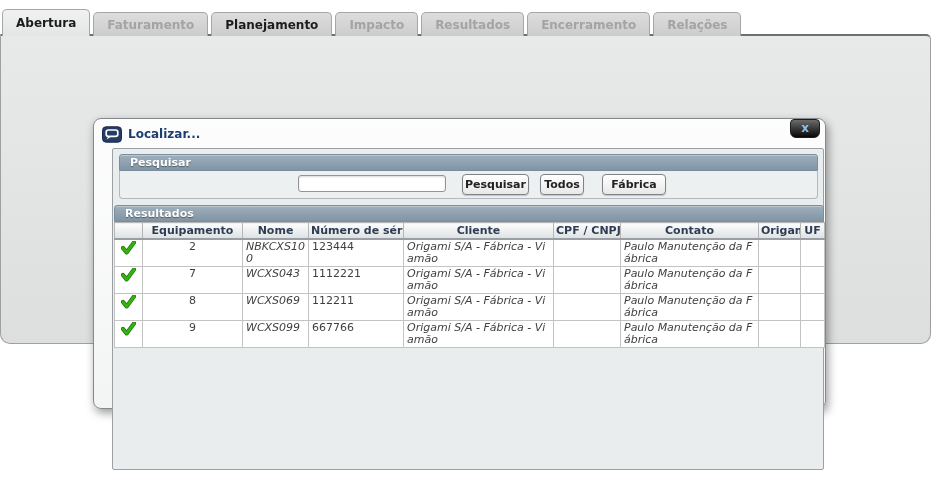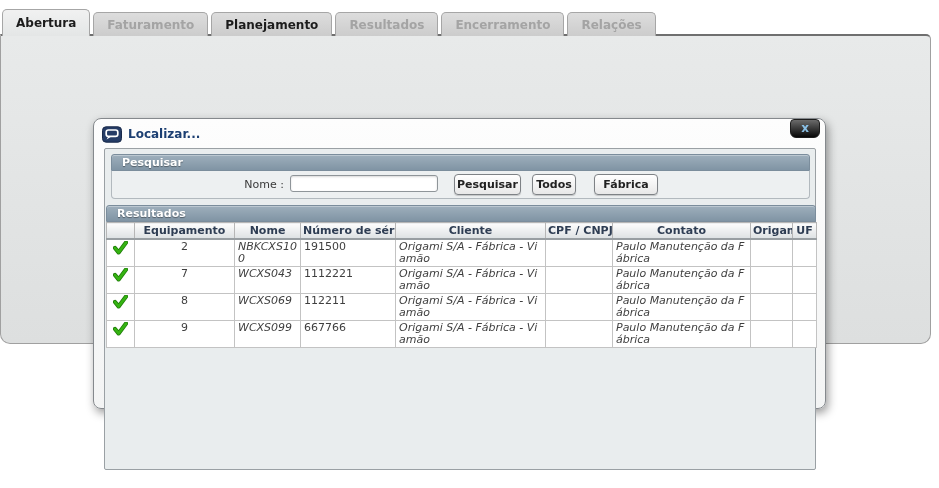--- a/index.html
+++ b/index.html
@@ -40,21 +40,21 @@
 
   
   .modal { position:absolute; left:93px; top:110px; width:733px; height:291px; z-index:10;
            background:linear-gradient(#fdfdfd,#f3f4f4); border:1px solid #85898d; border-radius:8px;
            box-shadow:2px 4px 10px rgba(0,0,0,.4); }
   .titlebar { position:absolute; left:0; top:0; width:100%; height:30px; display:flex; align-items:center; padding-left:8px; }
   .mtitle { font-size:12px; font-weight:bold; color:#1c3f72; margin-left:6px; }
   .close { position:absolute; left:696px; top:0; width:30px; height:19px; border:1px solid #1d1d1d;
            border-radius:4px 4px 6px 6px; background:linear-gradient(#6b6b6b,#070707);
            color:#8ac0e6; font-size:12px; font-weight:bold; text-align:center; line-height:16px; cursor:pointer; }
-  .content { position:absolute; left:10px; top:29px; width:712px; height:322px;
+  .content { position:absolute; left:18px; top:29px; width:712px; height:322px;
              background:#e9edee; border:1px solid #9aa0a4; border-radius:2px; }
 
   .sec-header { height:17px; background:linear-gradient(#9eafbc,#8094a4); border:1px solid #7b8d9c;
                 border-radius:3px 3px 0 0; color:#fff; font-size:11px; font-weight:bold; padding:1px 0 0 10px;
                 text-shadow:0 1px 1px rgba(0,0,0,.4); box-shadow:inset 0 1px 0 #bcc8d1; }
   .search-sec { position:absolute; left:6px; top:5px; width:699px; }
   .sec-body { position:relative; height:28px; border:1px solid #b2b9be; border-top:none;
               border-radius:0 0 4px 4px; background:#edf0f1; }
   .nome-label { position:absolute; left:0; top:7px; width:172px; text-align:right; color:#3a3a3a; }
   .nome-input { left:178px; top:4px; width:148px; }
@@ -78,20 +78,21 @@
 </style>
 </head>
 <body>
 
 <div class="stage">
 
   <div class="tabs">
     <div class="tab active">Abertura</div>
     <div class="tab">Faturamento</div>
     <div class="tab enabled">Planejamento</div>
+    <div class="tab">Impacto</div>
     <div class="tab">Resultados</div>
     <div class="tab">Encerramento</div>
     <div class="tab">Relações</div>
   </div>
 
   <div class="panel"></div>
 
   <div class="radio-row" style="left:14px; top:38px;">
     <span class="radio"></span>
     <span class="rlabel">Solicitante</span>
@@ -271,21 +272,20 @@
         </svg>
       <span class="mtitle">Localizar...</span>
     </div>
     <div class="close">x</div>
 
     <div class="content">
 
       <div class="search-sec">
         <div class="sec-header">Pesquisar</div>
         <div class="sec-body">
-          <span class="nome-label">Nome :</span>
           <input class="inp nome-input" value="" style="">
           <div class="btn btn-pesquisar">Pesquisar</div>
           <div class="btn btn-todos">Todos</div>
           <div class="btn btn-avancado">Fábrica</div>
         </div>
       </div>
 
       <div class="results-sec">
         <div class="sec-header">Resultados</div>
         <table class="results">
@@ -317,21 +317,21 @@
 
               <tr>
                 <td class="c-check">
                   <svg width="15" height="14" viewBox="0 0 15 14">
                     <path d="M2 7 L5.6 11.4 L13 1.6" fill="none" stroke="#1e7a08" stroke-width="4.2" stroke-linecap="round" stroke-linejoin="round"></path>
                     <path d="M2 7 L5.6 11.4 L13 1.6" fill="none" stroke="#35b312" stroke-width="2.6" stroke-linecap="round" stroke-linejoin="round"></path>
                   </svg>
                 </td>
                 <td class="c-equip">2</td>
                 <td class="c-nome">NBKCXS100</td>
-                <td class="c-serie">191500</td>
+                <td class="c-serie">123444</td>
                 <td class="c-cliente">Origami S/A - Fábrica - Viamão</td>
                 <td class="c-cpf"></td>
                 <td class="c-contato">Paulo Manutenção da Fábrica</td>
                 <td class="c-cidade"></td>
                 <td class="c-uf"></td>
               </tr>
 
               <tr>
                 <td class="c-check">
                   <svg width="15" height="14" viewBox="0 0 15 14">

